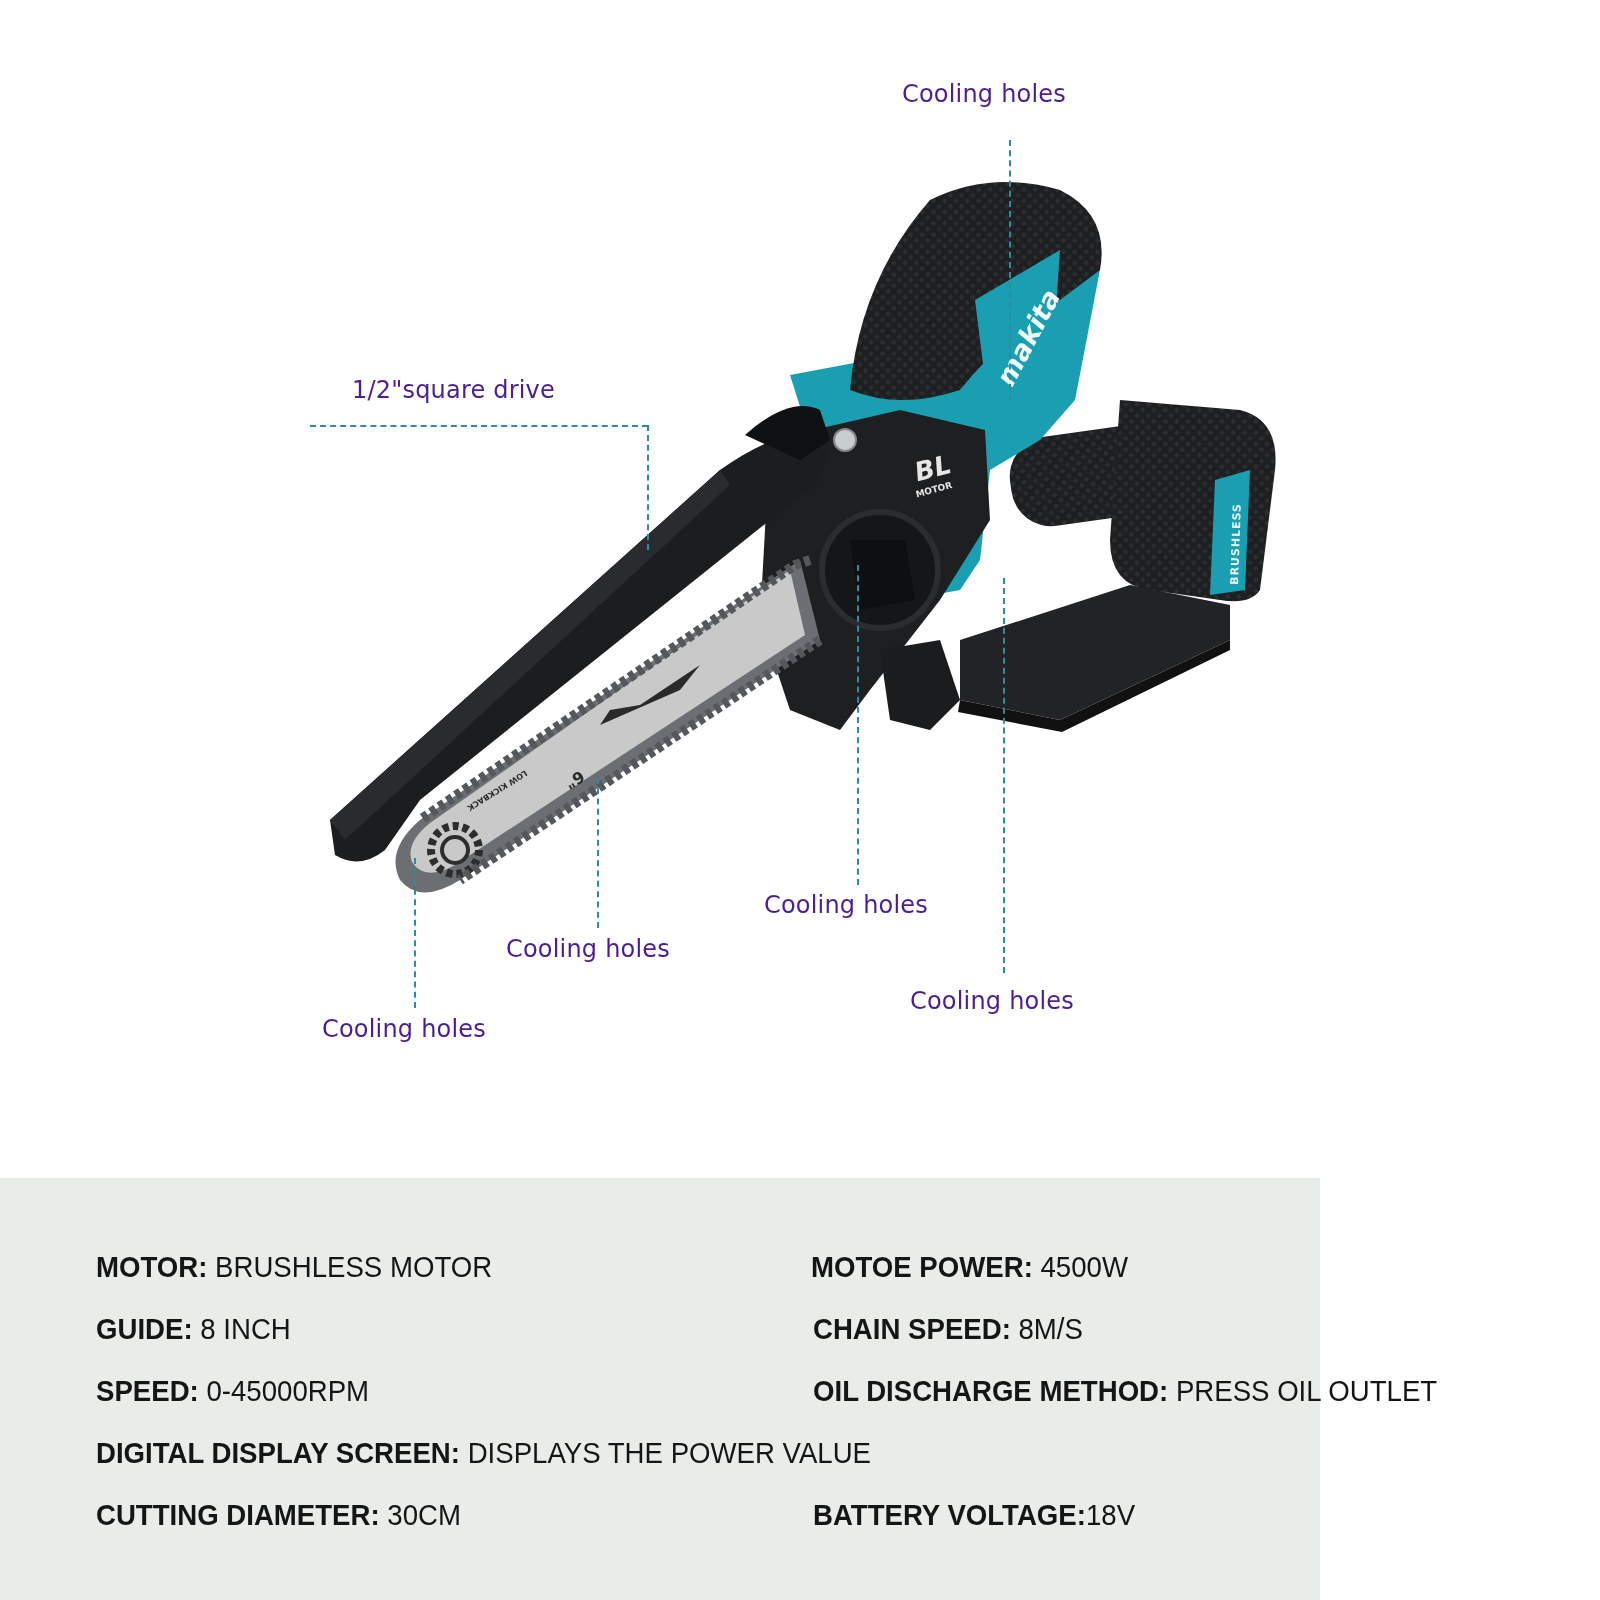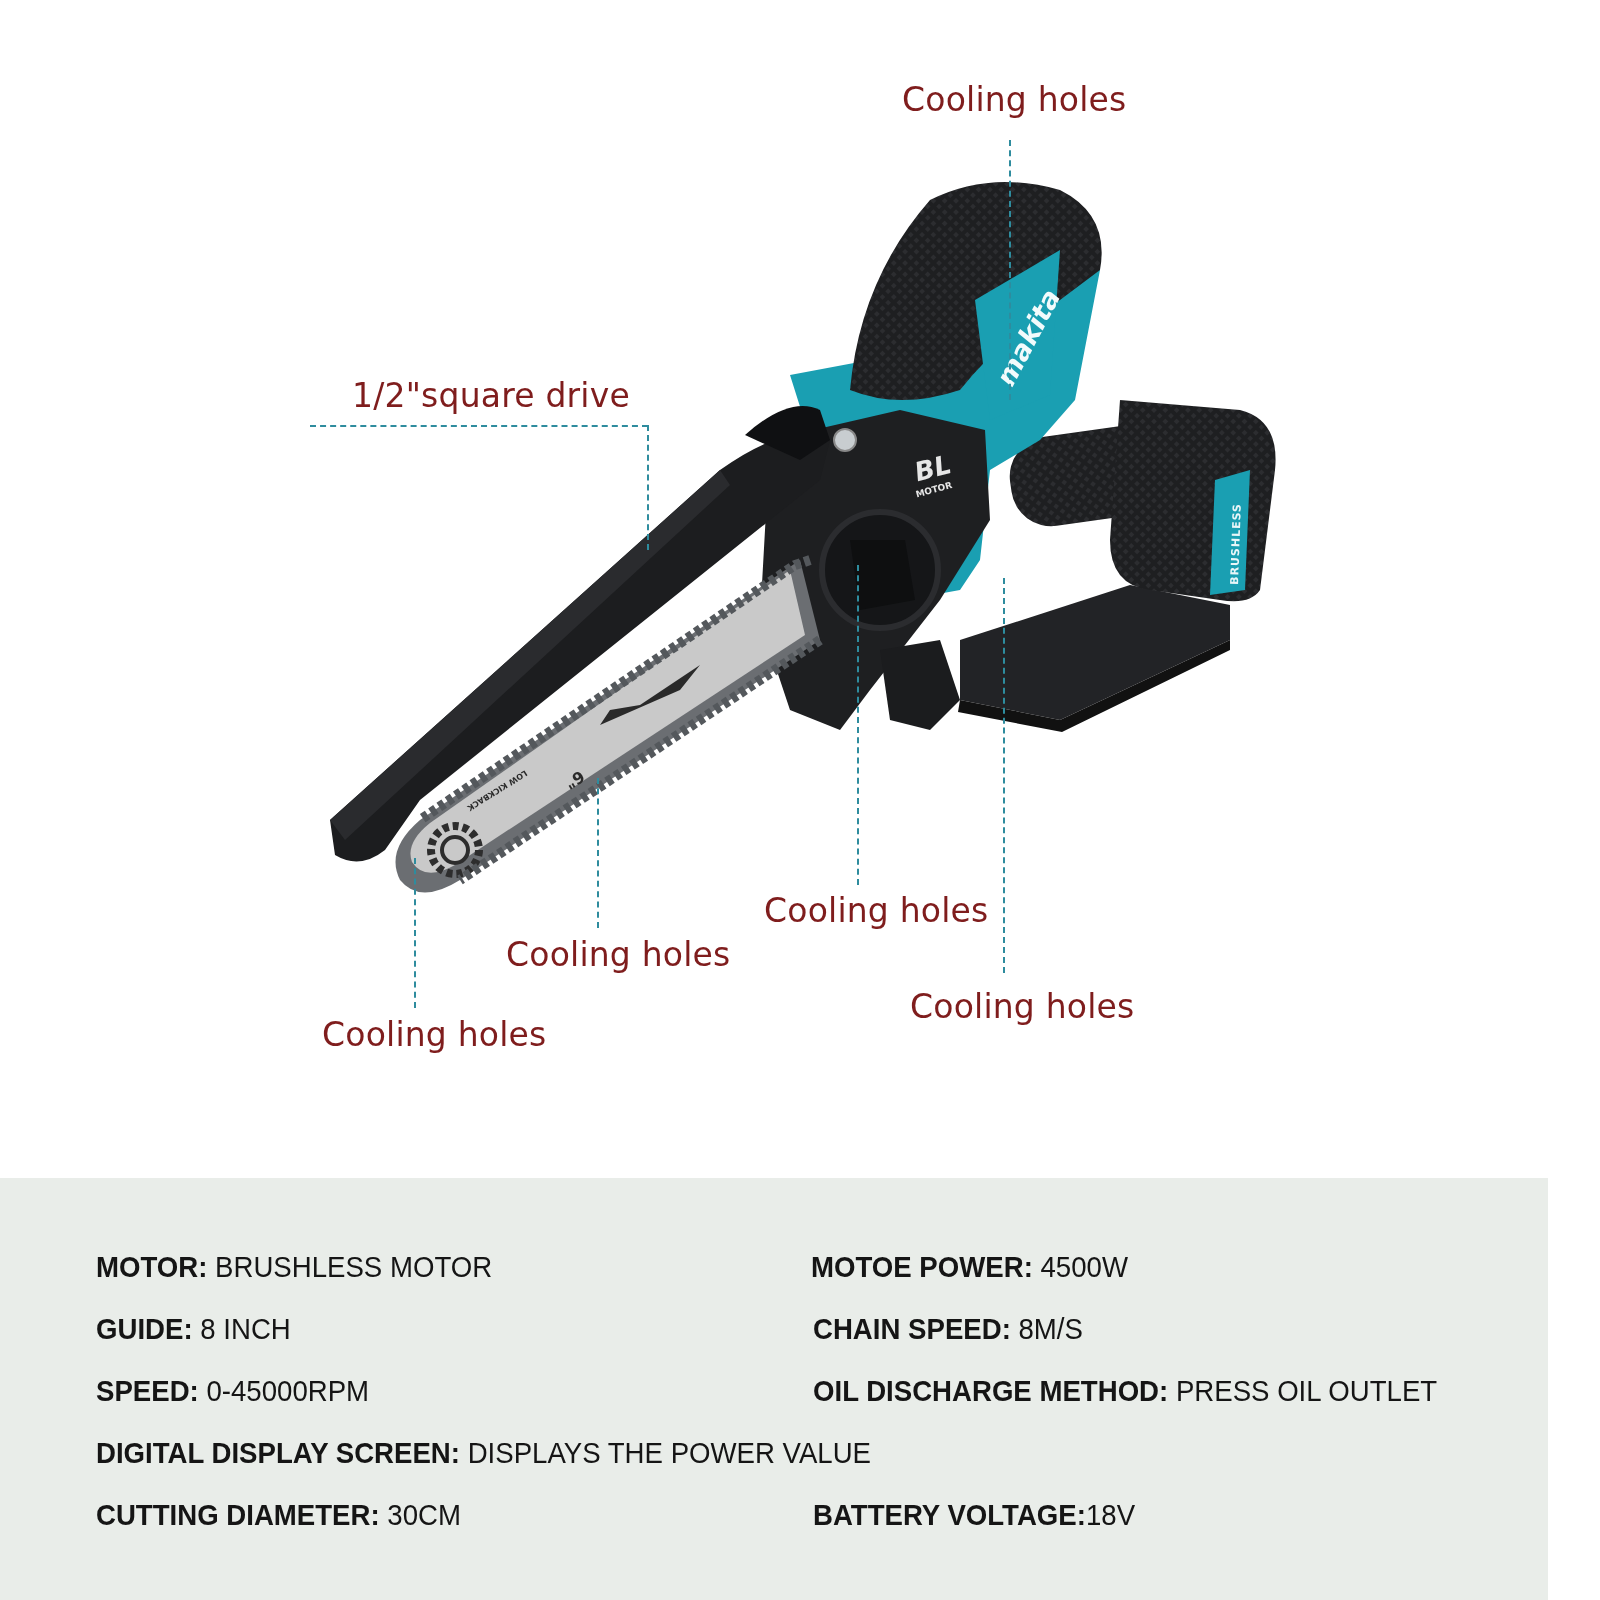--- a/index.html
+++ b/index.html
@@ -6,28 +6,28 @@
   body {
     width: 1600px; height: 1600px; position: relative; overflow: hidden;
     background: #ffffff;
     font-family: "DejaVu Sans", sans-serif;
     color: #1c1c1c;
   }
   .figure { position: absolute; left: 0; top: 0; width: 1600px; height: 1178px; background: #ffffff; }
   .figure svg.product { position: absolute; left: 0; top: 0; }
   .callout-label {
     position: absolute; font-family: "DejaVu Sans", sans-serif;
-    font-size: 33px; color: #7f1d1d; white-space: nowrap; letter-spacing: 0.2px;
+    font-size: 24px; color: #4c1d95; white-space: nowrap; letter-spacing: 0.2px;
   }
   .leader { position: absolute; }
   .leader.v { width: 0; border-left: 2px dashed #2e8c9e; }
   .leader.h { height: 0; border-top: 2px dashed #2e8c9e; }
 
   .specs {
-    position: absolute; left: 0; top: 1178px; width: 1548px; height: 422px;
+    position: absolute; left: 0; top: 1178px; width: 1320px; height: 422px;
     background: #e9ede9;
   }
   .spec-row {
     position: absolute; font-family: "Liberation Sans", sans-serif;
     font-size: 30px; color: #151515; white-space: nowrap;
     transform: scaleX(0.92); transform-origin: left center;
   }
   .spec-row .k { font-weight: bold; }
   .spec-row .v { font-weight: normal; }
 </style>

